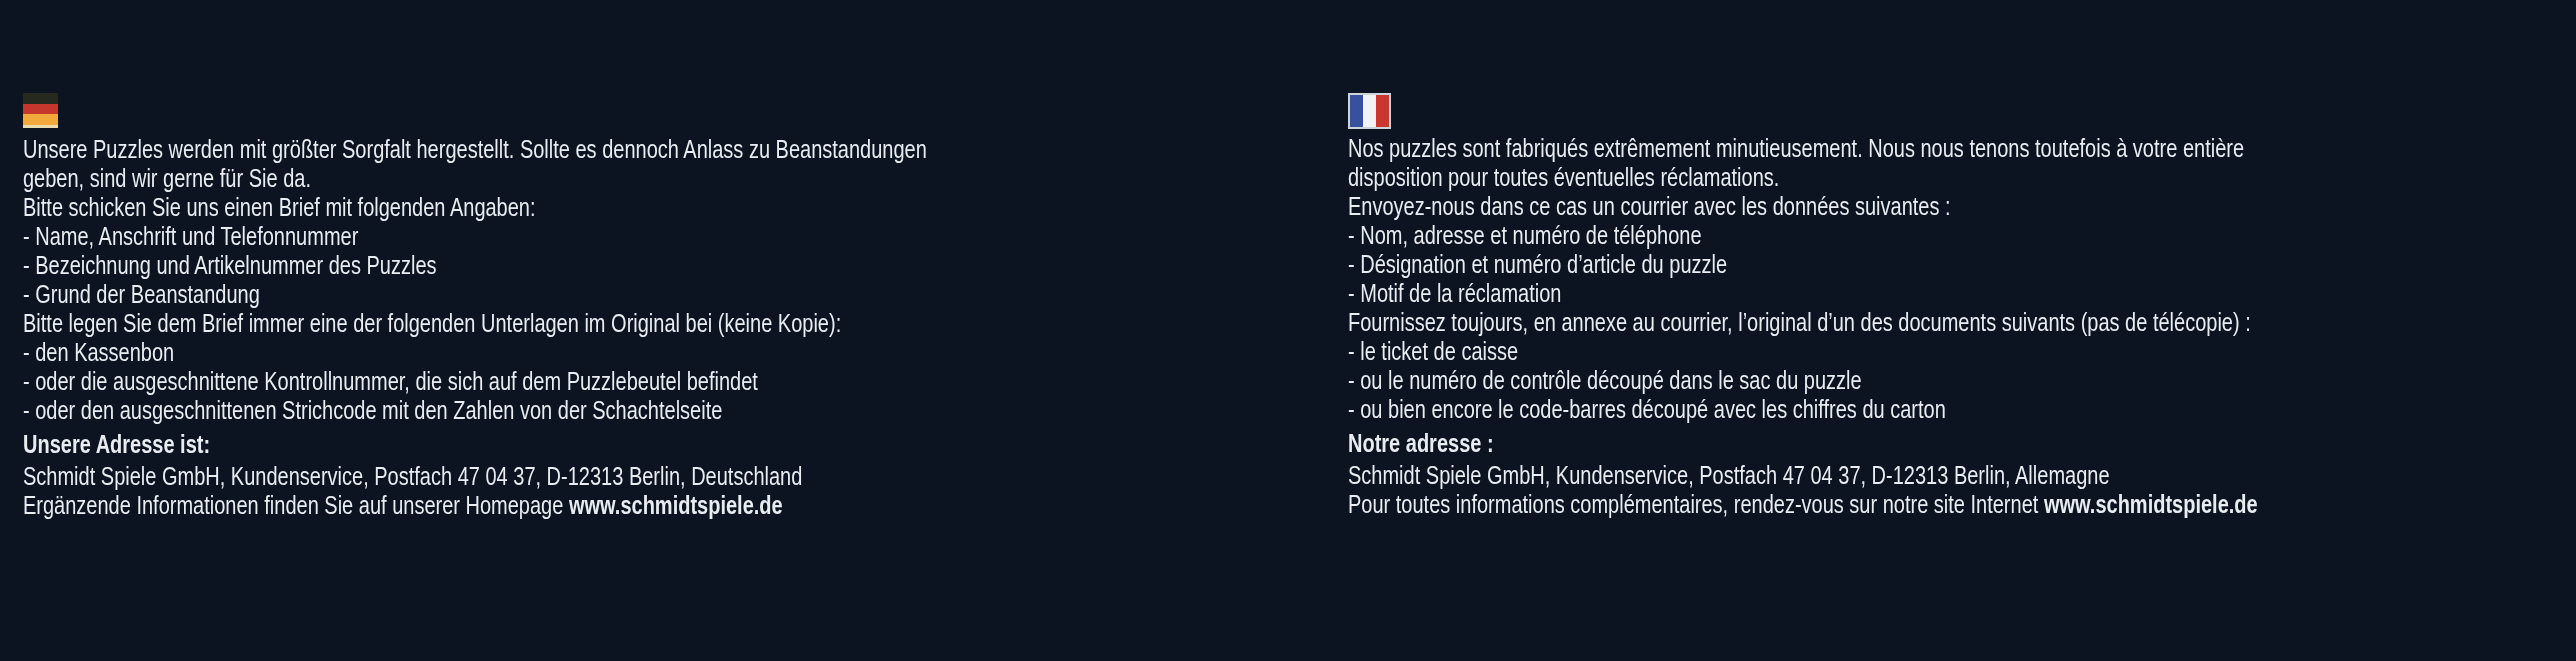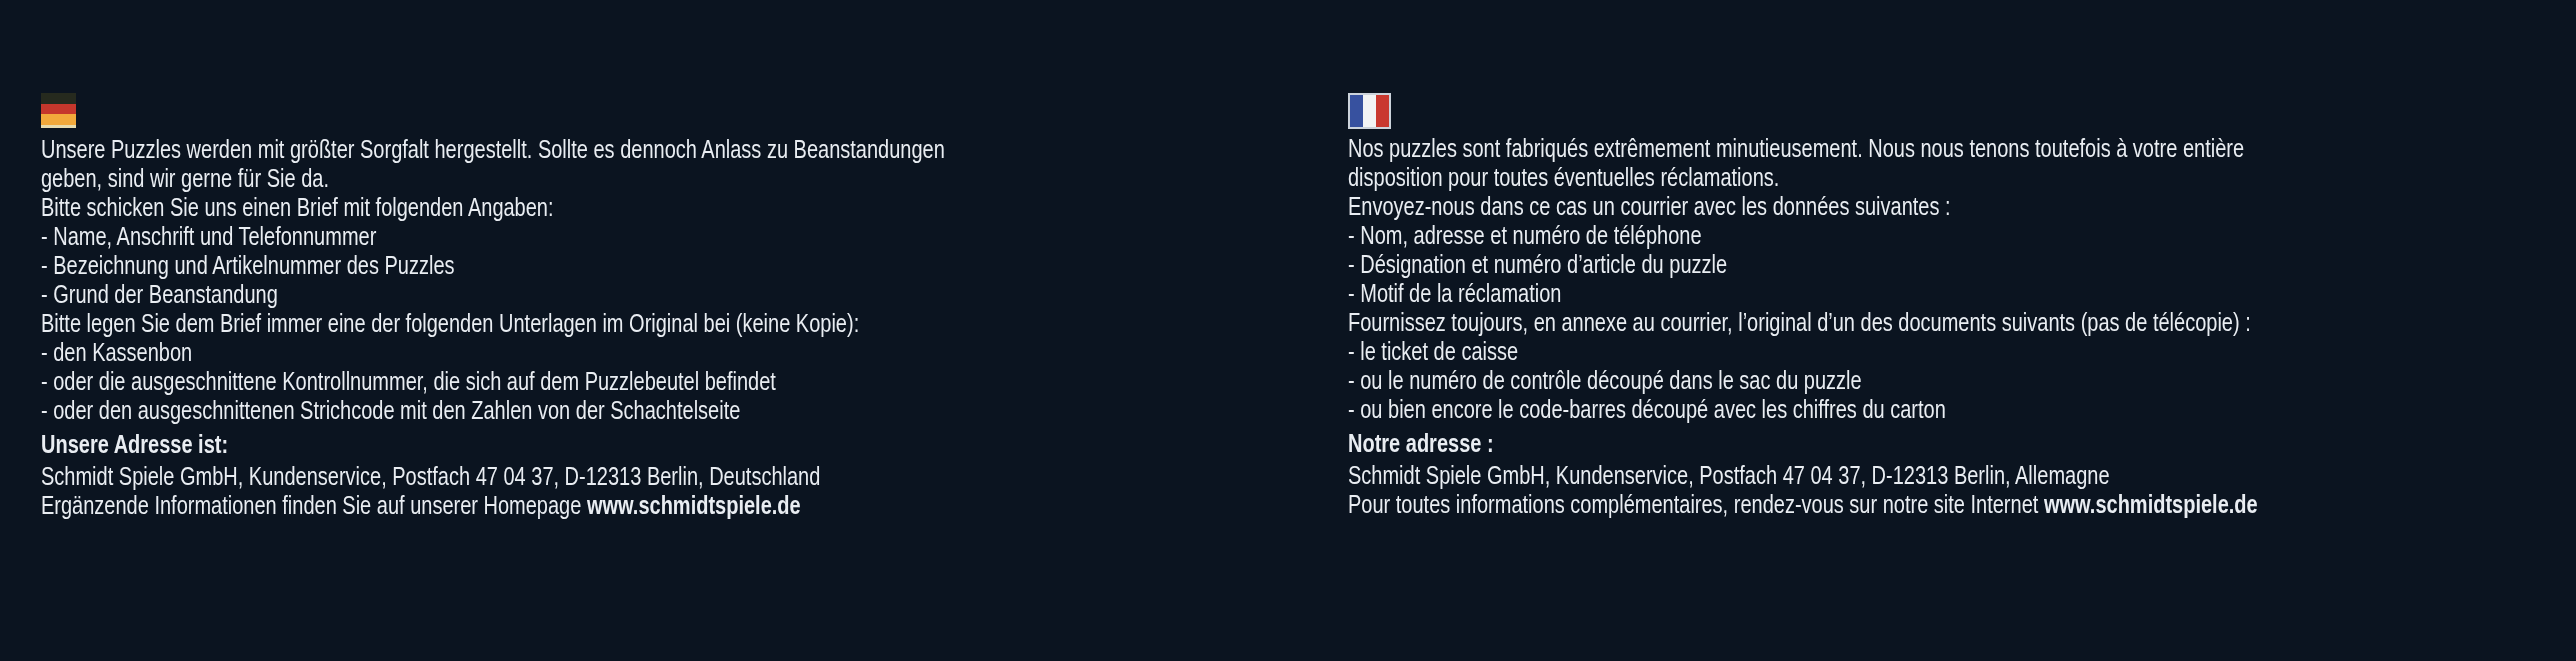--- a/index.html
+++ b/index.html
@@ -10,21 +10,21 @@
   body{
     width:2576px;height:661px;
     background:var(--bg);
     font-family:"Liberation Sans", sans-serif;
     color:var(--fg);
     overflow:hidden;
     position:relative;
   }
   .panel{position:absolute;inset:0;}
   .col{position:absolute;top:93px;}
-  .col-de{left:41px;width:1240px;}
+  .col-de{left:23px;width:1240px;}
   .col-fr{left:1348px;width:1240px;}
 
   
   .flag{display:block;}
   .flag-de{width:35px;height:35px;margin-bottom:6.6px;}
   .flag-de .s1{height:10.7px;background:#262a1e;}
   .flag-de .s2{height:10.7px;background:#c5372c;}
   .flag-de .s3{height:10.7px;background:#f2a93b;}
   .flag-de .s4{height:2.5px;background:#e8dcae;}
   .flag-fr{width:43px;height:36px;margin-bottom:5px;

